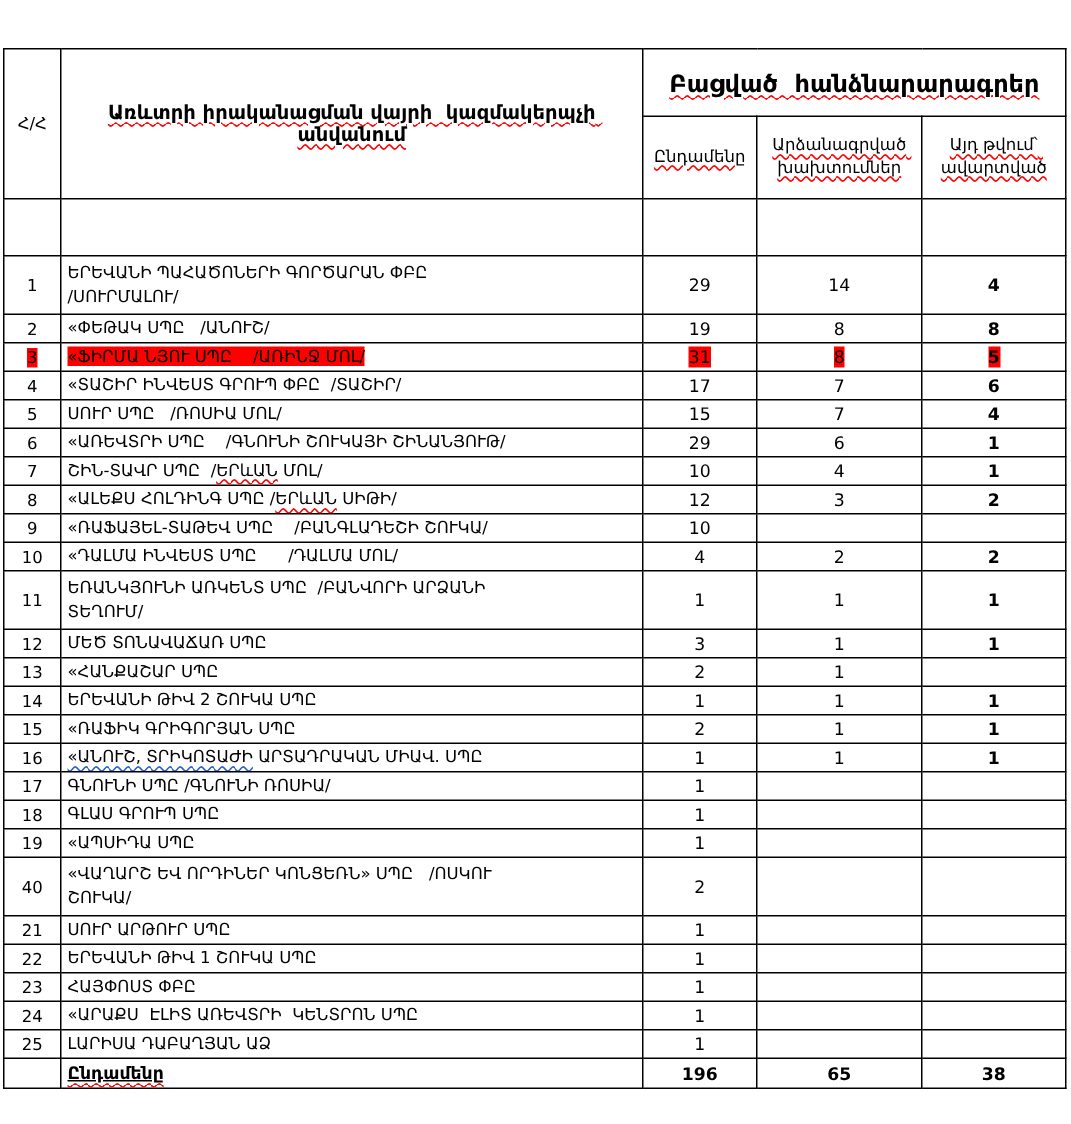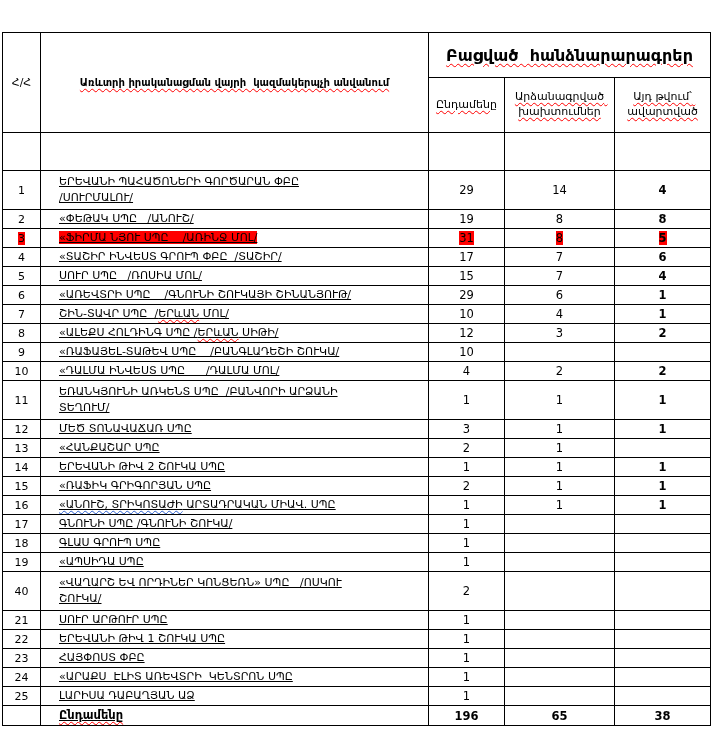--- a/index.html
+++ b/index.html
@@ -8,41 +8,41 @@
   .page { position:relative; width:714px; height:749px; background:#fff; }
 
   table.report { position:absolute; left:2px; top:32px; width:708px;
                  border-collapse:collapse; table-layout:fixed; }
   th, td { border:1px solid #000; padding:1px 4px; vertical-align:middle;
            overflow:hidden; }
 
   
   th { font-weight:normal; text-align:center; white-space:pre-wrap; }
   .h-no       { font-size:11px; }
-  .h-name     { font-size:10px; font-weight:bold; }
+  .h-name     { font-size:13px; font-weight:bold; }
   .h-group    { font-size:16px;  font-weight:bold; height:42px; }
   .h-sub      { font-size:11px;  height:52px; line-height:1.35; }
 
   
   .sq { text-decoration:underline; text-decoration-style:wavy;
         text-decoration-color:#ff0000; text-decoration-thickness:1px;
         text-underline-offset:2px; }
   .gr { text-decoration:underline; text-decoration-style:wavy;
         text-decoration-color:#2a5fd0; text-decoration-thickness:1px;
         text-underline-offset:2px; }
   .hl { background:#ff0000; }
   .tu { text-decoration:underline; text-decoration-color:#000; }
 
   
   tr.row   { height:19px; }
   tr.tall  { height:39px; }
   tr.empty { height:38px; }
   td.no    { text-align:center; font-size:11px; }
   td.name  { text-align:left; font-size:11px; line-height:1.45;
-             white-space:pre-wrap; padding-left:18px;text-decoration:underline; }
+             white-space:pre-wrap; padding-left:4px; }
   td.val   { text-align:center; font-size:11.5px; }
   td.v0    { font-weight:normal; }
   td.v1    { font-weight:normal; }
   td.v2    { font-weight:bold; }
 
   
   tr.footer       { height:20px; }
   tr.footer td    { font-weight:bold; }
   tr.footer .name { font-size:11.5px; }
 </style>
@@ -187,21 +187,21 @@
         </tr>
         <tr class="row">
           <td class="no"><span>16</span></td>
           <td class="name"><span class="gr">«ԱՆՈՒՇ, ՏՐԻԿՈՏԱԺԻ</span><span> ԱՐՏԱԴՐԱԿԱՆ ՄԻԱՎ. ՍՊԸ</span></td>
           <td class="val v0"><span>1</span></td>
           <td class="val v1"><span>1</span></td>
           <td class="val v2"><span>1</span></td>
         </tr>
         <tr class="row">
           <td class="no"><span>17</span></td>
-          <td class="name"><span>ԳՆՈՒՆԻ ՍՊԸ /ԳՆՈՒՆԻ ՇՈՒԿԱ/</span></td>
+          <td class="name"><span>ԳՆՈՒՆԻ ՍՊԸ /ԳՆՈՒՆԻ ՌՈՍԻԱ/</span></td>
           <td class="val v0"><span>1</span></td>
           <td class="val v1"></td>
           <td class="val v2"></td>
         </tr>
         <tr class="row">
           <td class="no"><span>18</span></td>
           <td class="name"><span>ԳԼԱՍ ԳՐՈՒՊ ՍՊԸ</span></td>
           <td class="val v0"><span>1</span></td>
           <td class="val v1"></td>
           <td class="val v2"></td>

